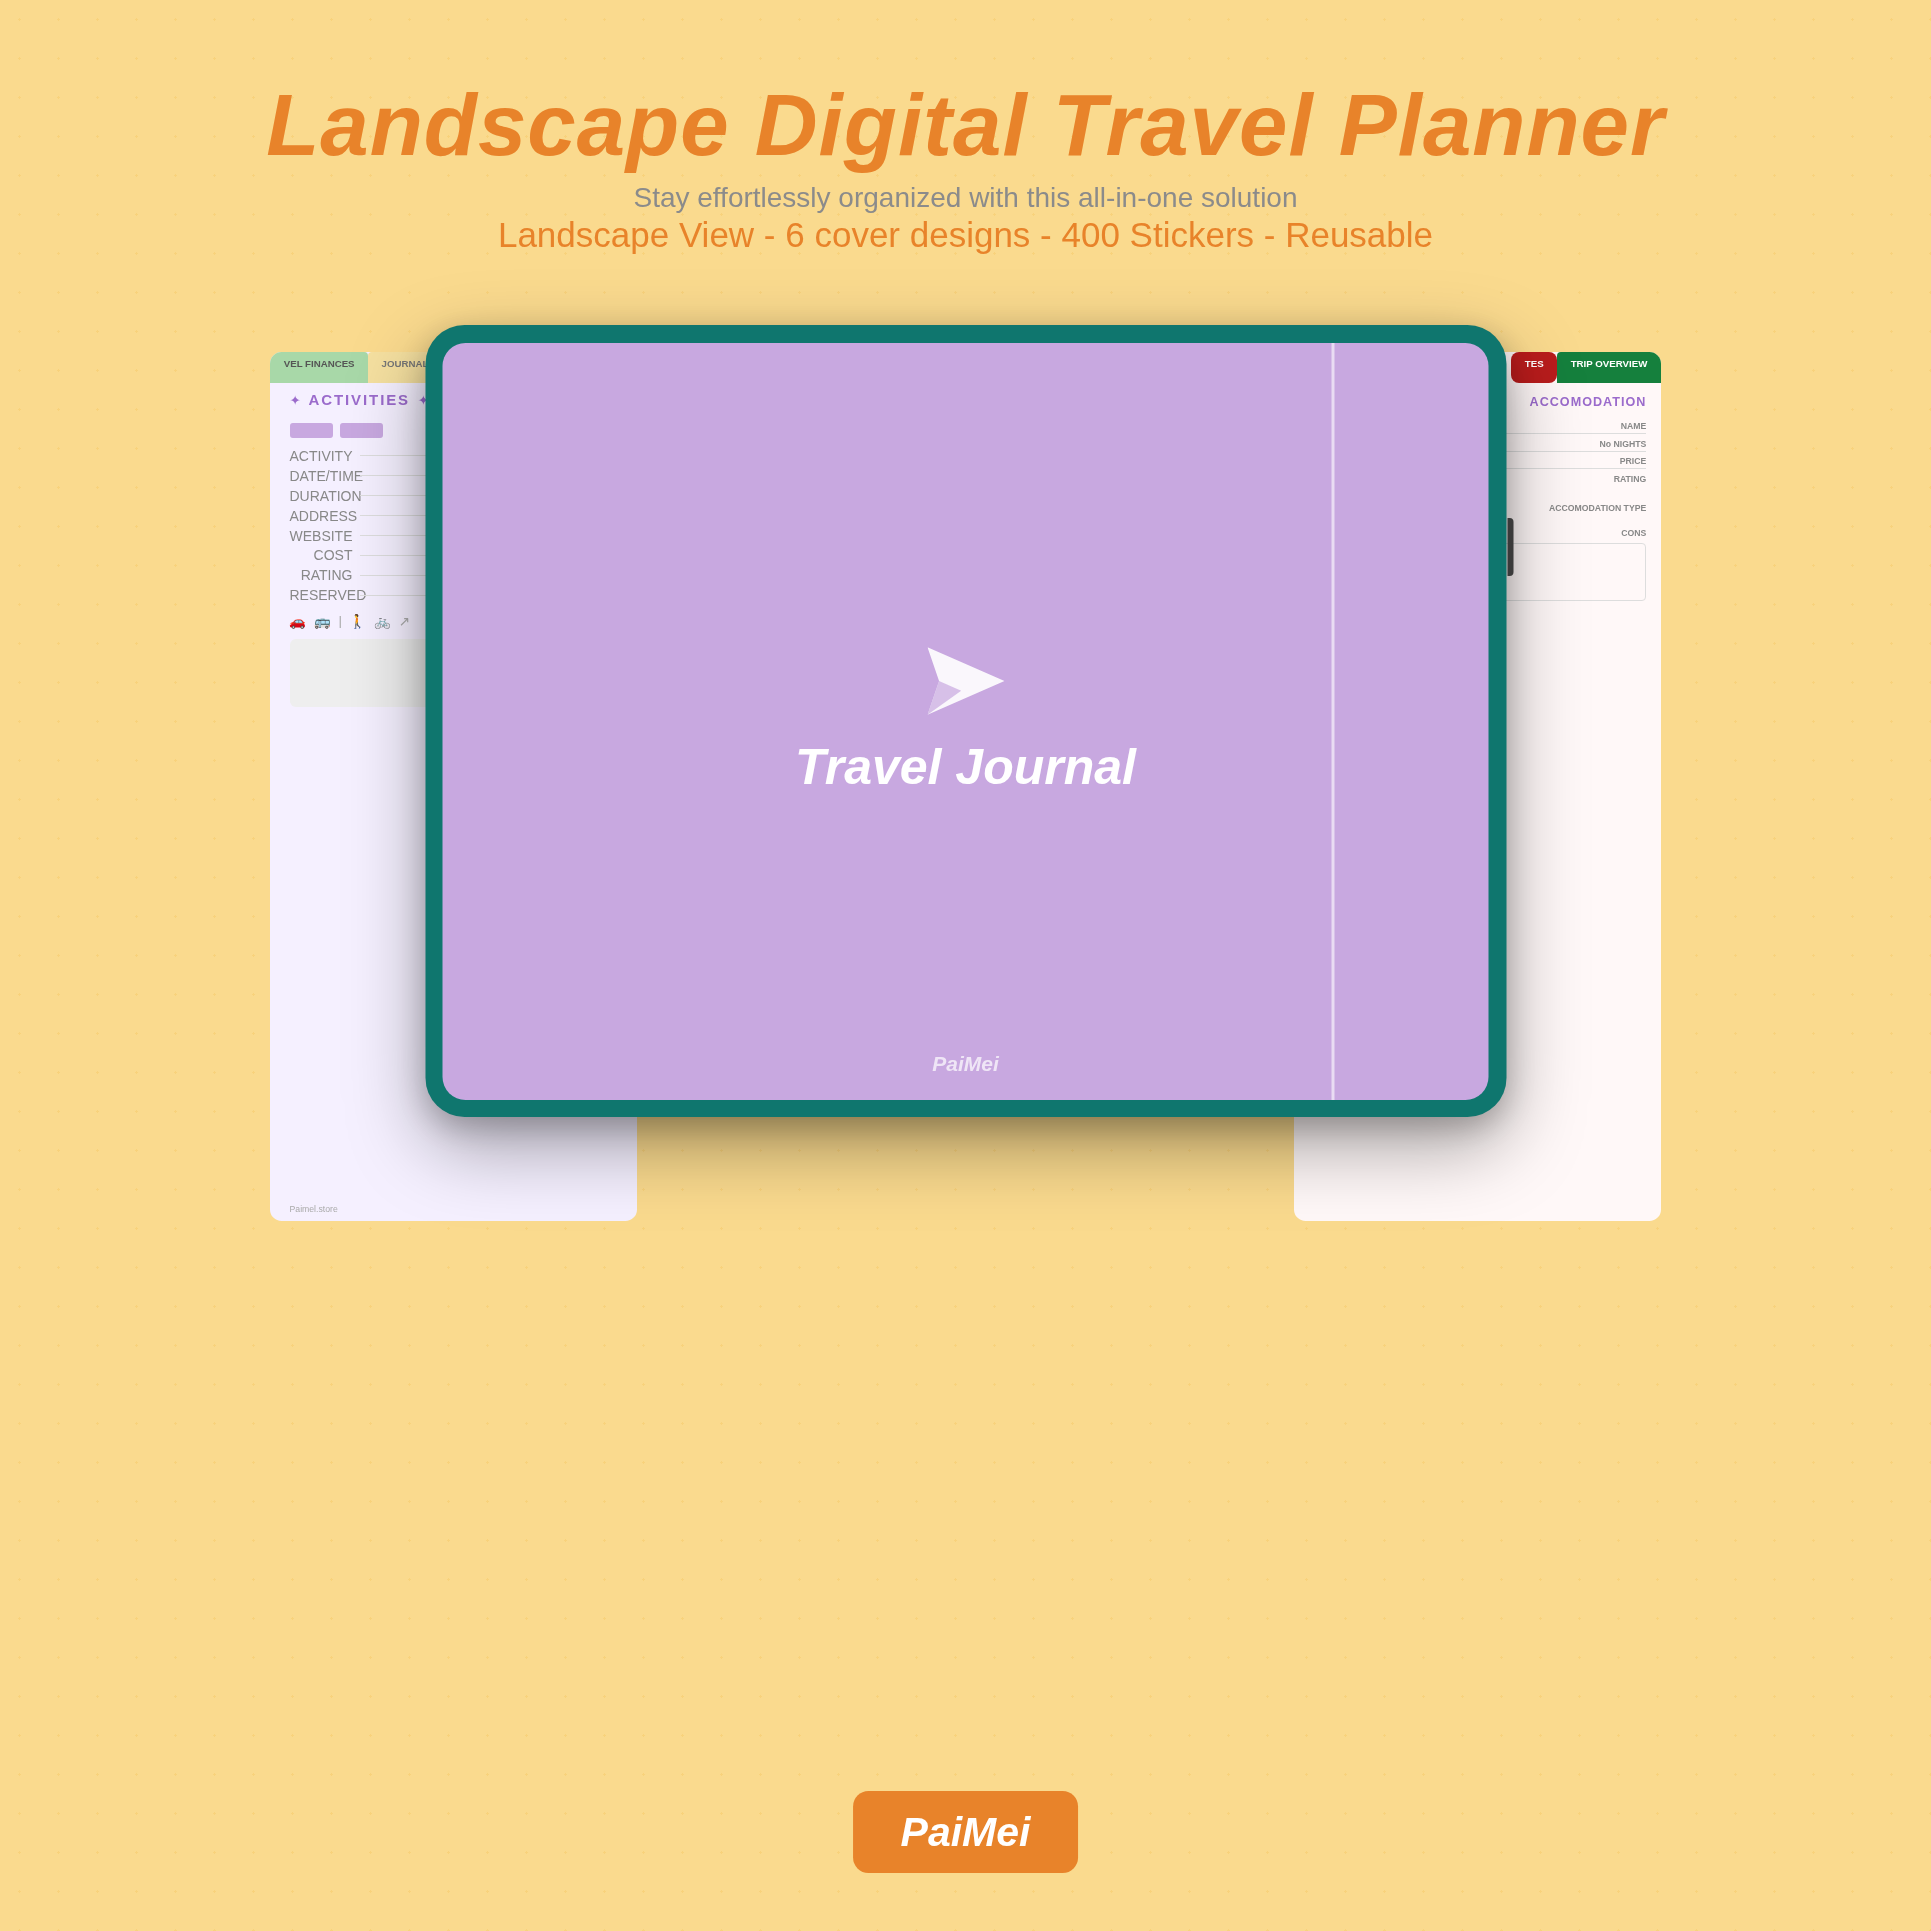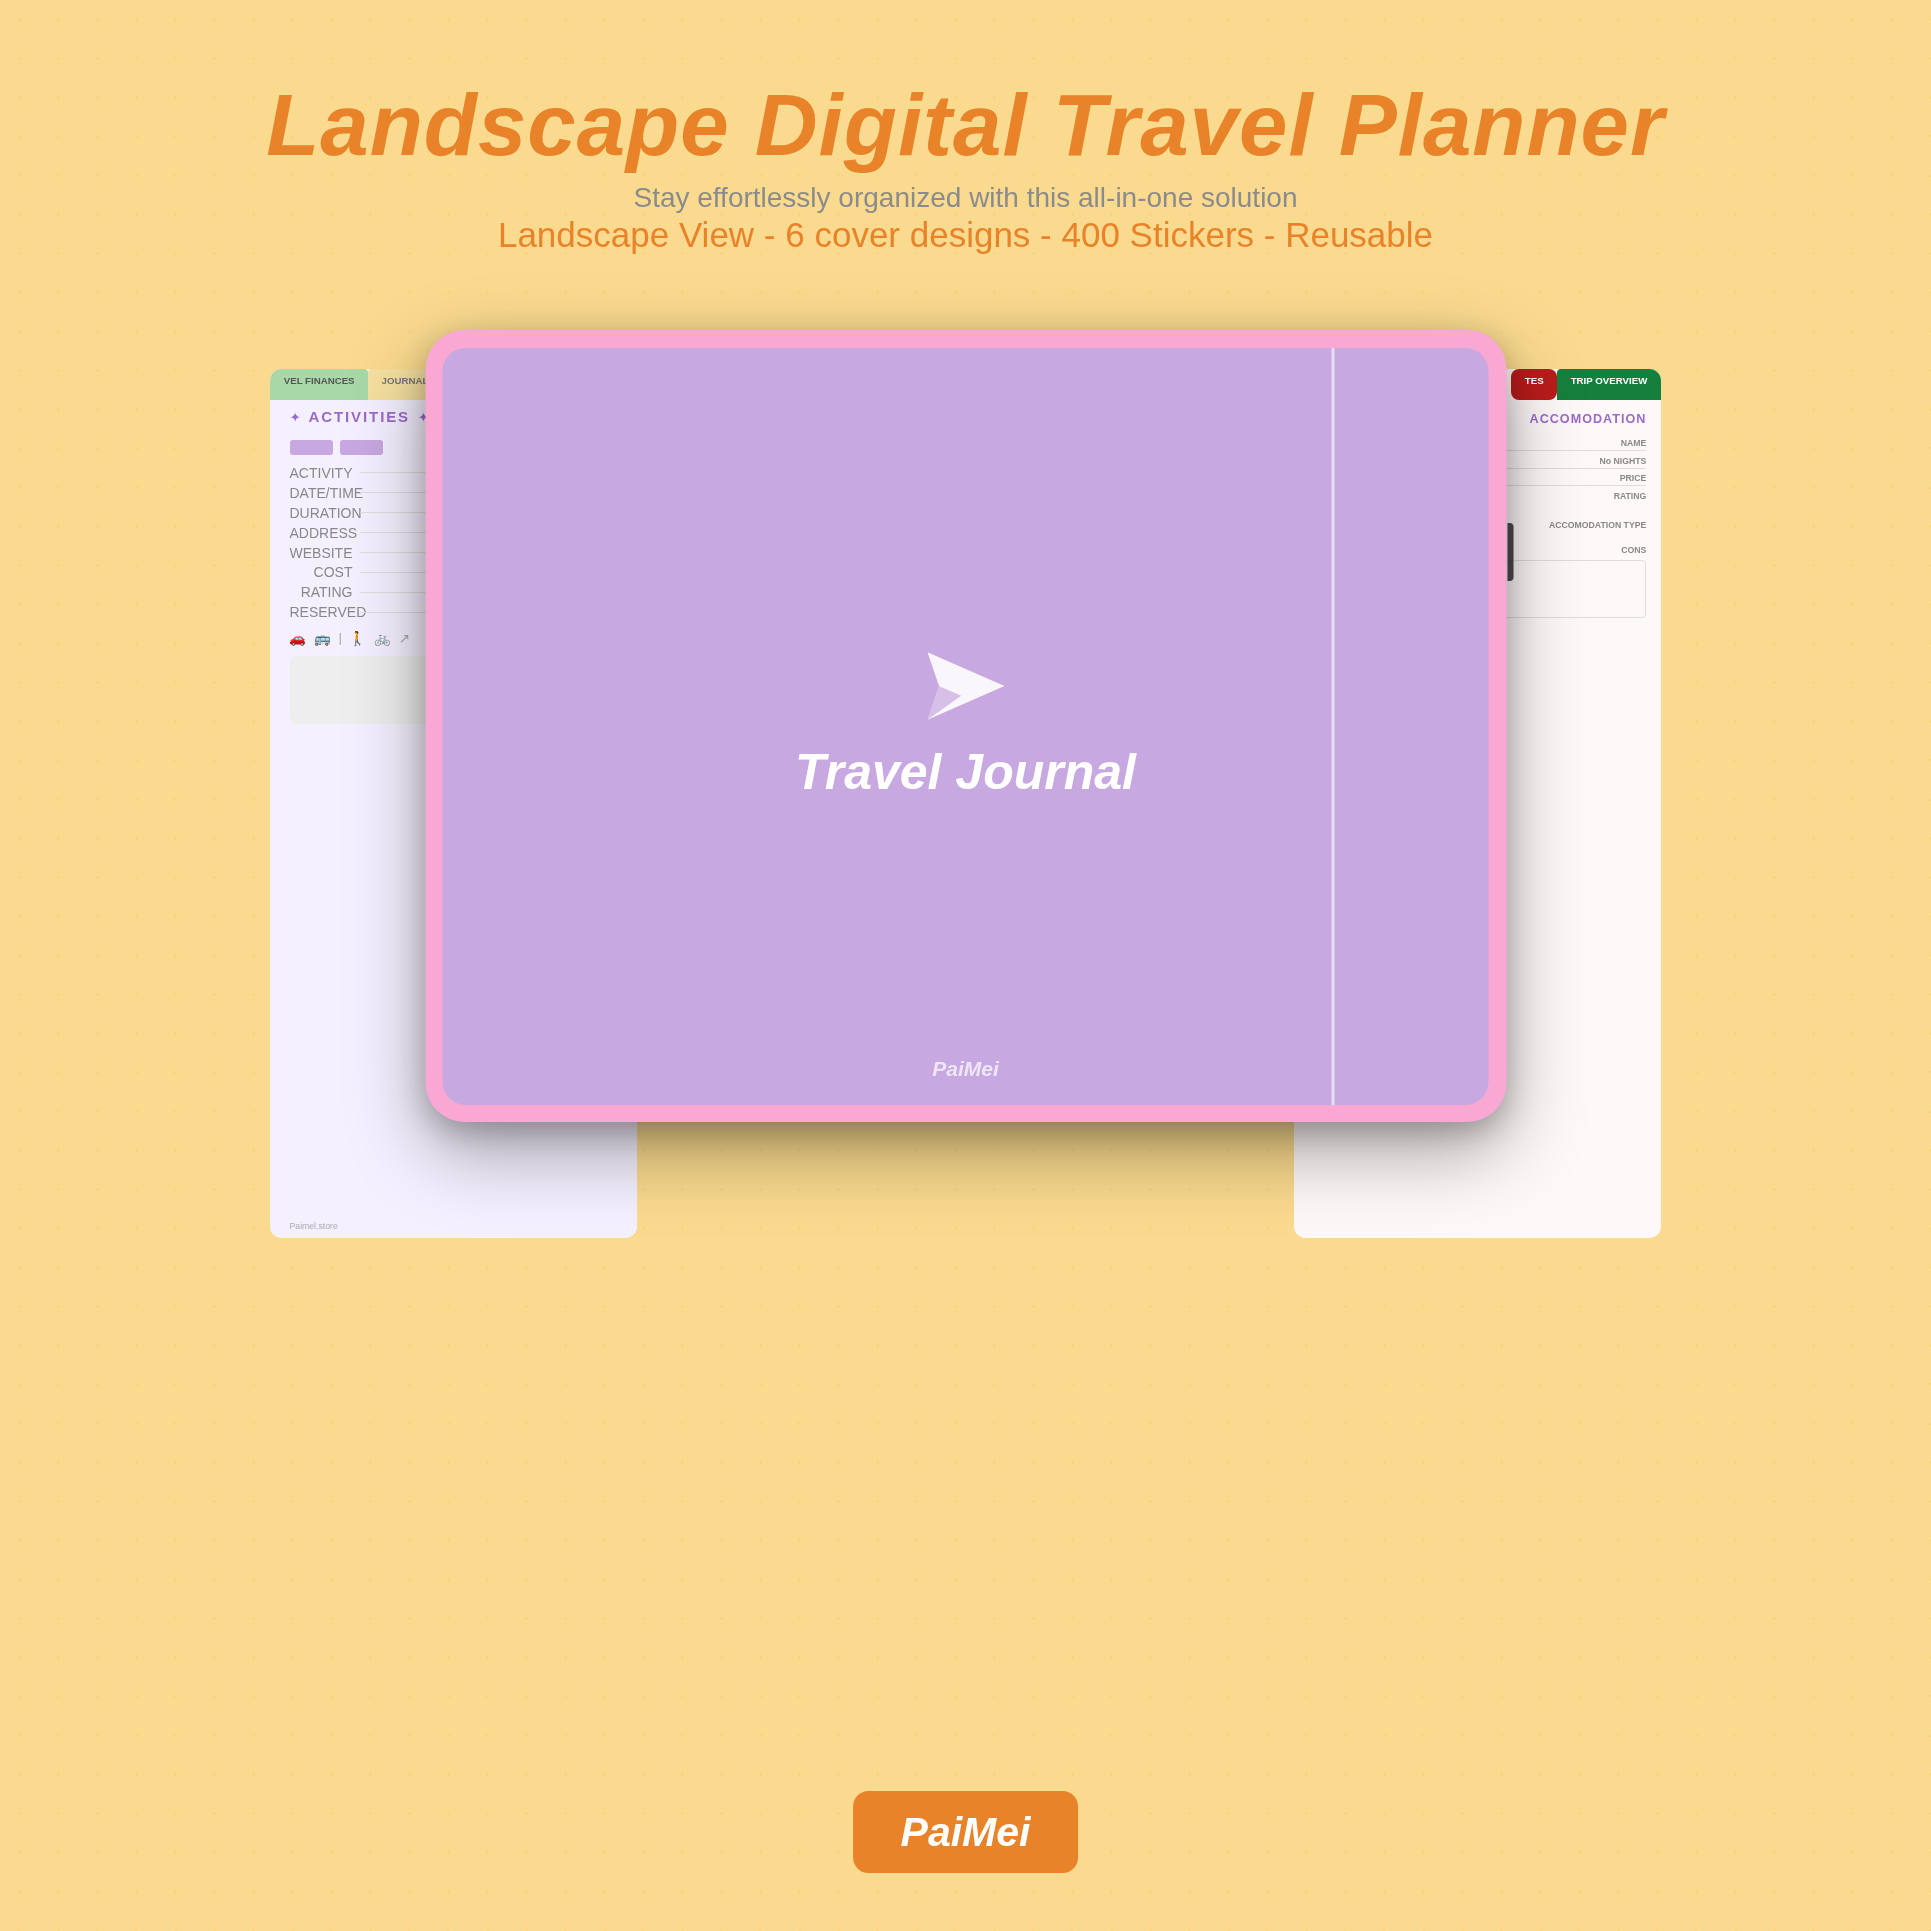--- a/index.html
+++ b/index.html
@@ -22,21 +22,20 @@
       opacity: 0.5;
     }
 
     .page-wrapper {
       position: relative;
       width: 1931px;
       height: 1931px;
       display: flex;
       flex-direction: column;
       align-items: center;
-      gap: 17px;
     }
 
     
     .header-section {
       text-align: center;
       margin-top: 77px;
       z-index: 2;
     }
 
     .main-title {
@@ -95,24 +94,24 @@
       border-radius: 11.6px;
       z-index: 1;
       overflow: hidden;
     }
 
     
     .tablet-device {
       position: absolute;
       left: 50%;
       transform: translateX(-50%);
-      top: 0;
+      top: 12px;
       width: 1081px;
       height: 792px;
-      background: #f9a8d4;
+      background: #0f766e;
       border-radius: 39px;
       z-index: 10;
       box-shadow: 0 29px 77px rgba(0,0,0,0.35), 0 9.7px 29px rgba(0,0,0,0.2);
       padding: 17.4px;
     }
 
     .tablet-screen {
       width: 100%;
       height: 100%;
       background: #C8A8E0;

